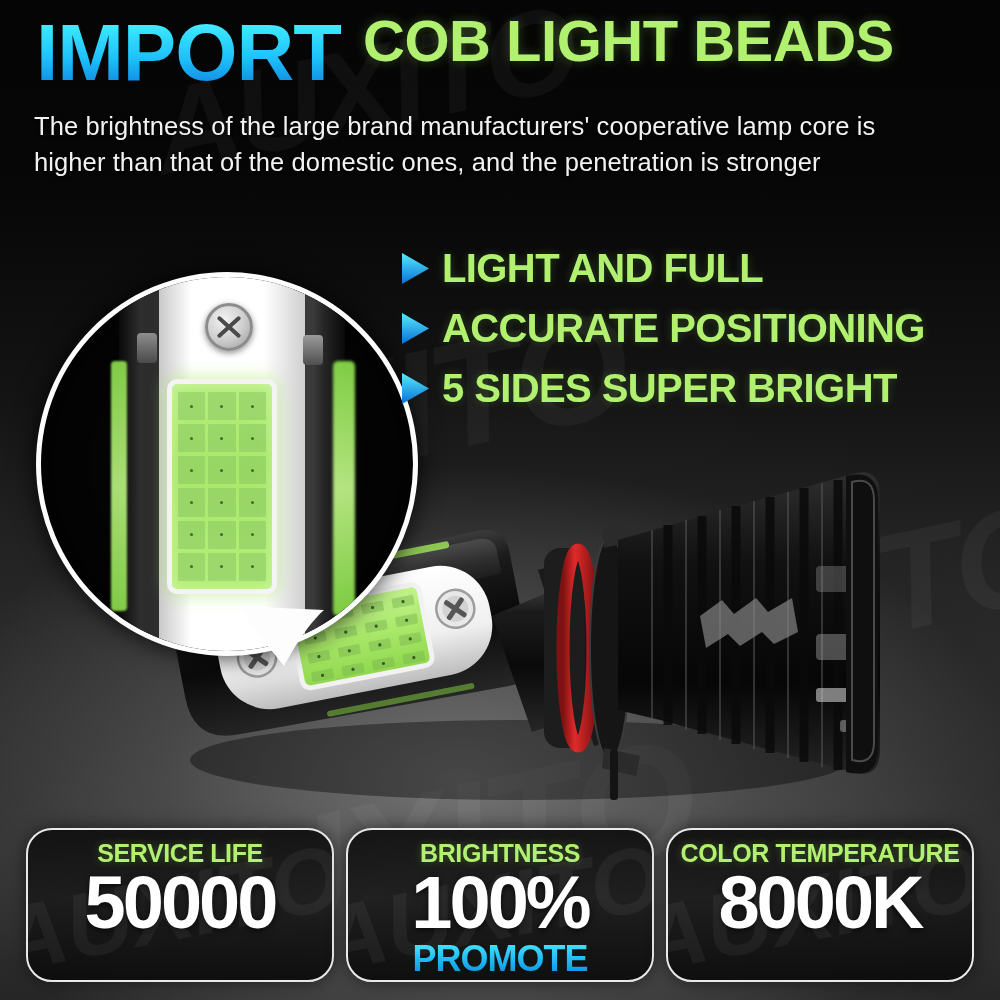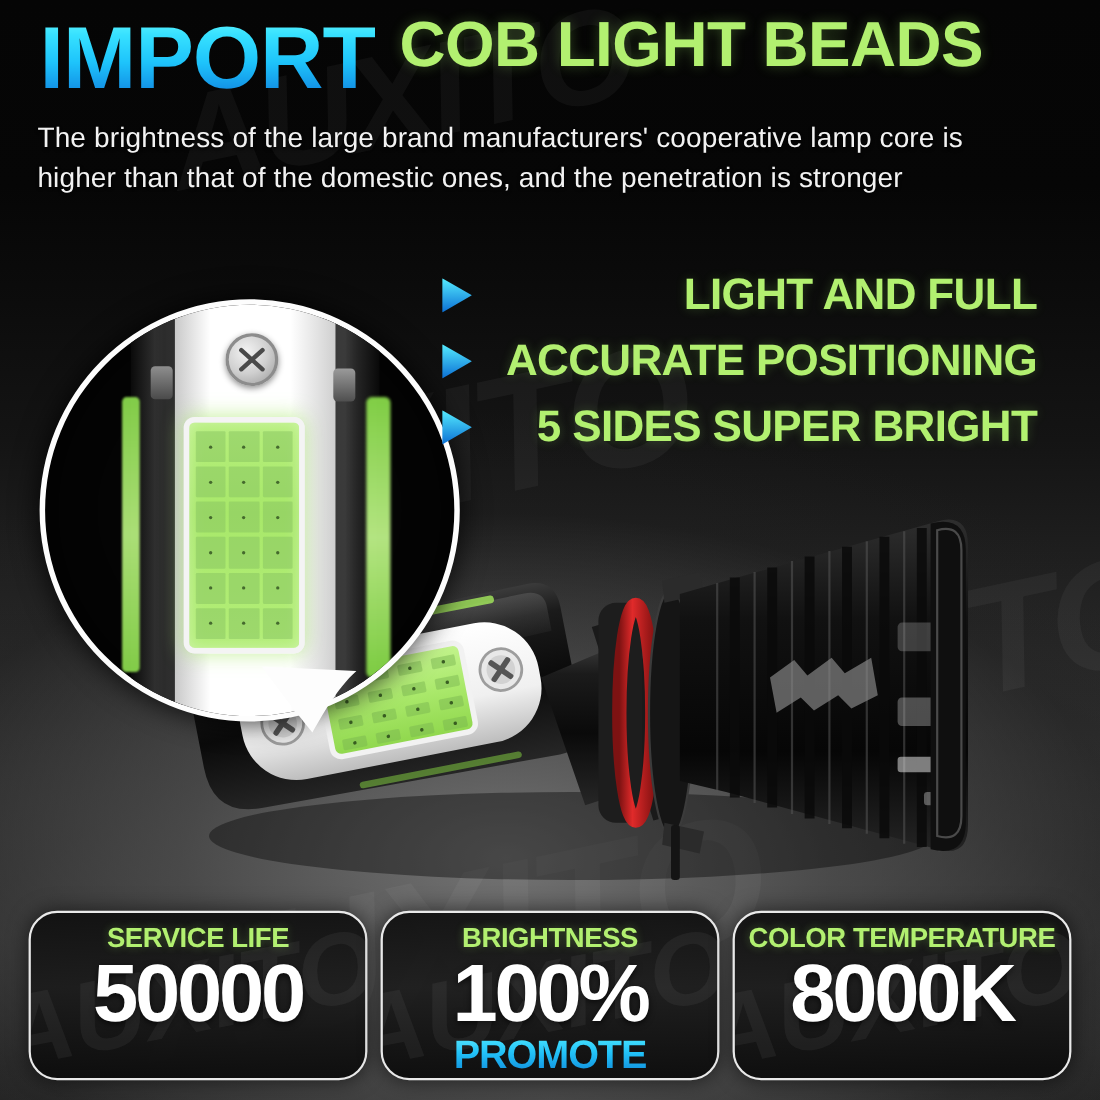--- a/index.html
+++ b/index.html
@@ -36,21 +36,21 @@
     font-size:58px; font-weight:bold; letter-spacing:-.5px; line-height:1;
     color:#b2f070; text-shadow:0 0 12px rgba(160,240,100,.28);
     position:relative; top:-4px;
   }
   .subtitle{ position:absolute; left:34px; top:108px; width:910px;
     color:#f2f2f2; font-size:25.5px; line-height:36px;
     letter-spacing:.1px; text-shadow:0 1px 3px rgba(0,0,0,.9); }
 
   
   .bullets{ position:absolute; left:402px; top:240px; z-index:6; }
-  .bullet{ display:flex; align-items:center; gap:32px; height:55px; margin-bottom:5px;justify-content:space-between; }
+  .bullet{ display:flex; align-items:center; gap:14px; height:55px; margin-bottom:5px; }
   .arrow-wrap{ position:relative; width:26px; height:30px; flex:0 0 auto; }
   .arrow-wrap svg{ display:block; }
   .bullet-txt{ color:#b2f070; font-size:40px; font-weight:bold; letter-spacing:-.6px;
                line-height:1; text-shadow:0 0 10px rgba(150,240,90,.22); white-space:nowrap; }
 
   
   .mag{ position:absolute; left:36px; top:272px; width:382px; height:384px; z-index:5; }
   .mag-ring{ position:absolute; inset:0; border-radius:50%; border:5px solid #fdfdfd;
              background:#040404; overflow:hidden;
              box-shadow:0 0 26px rgba(0,0,0,.85), inset 0 0 40px rgba(0,0,0,.9); }

